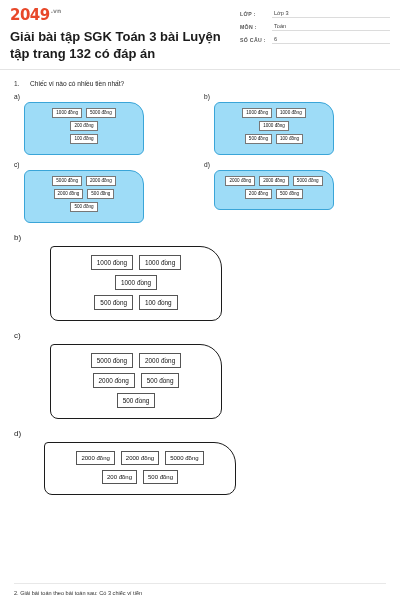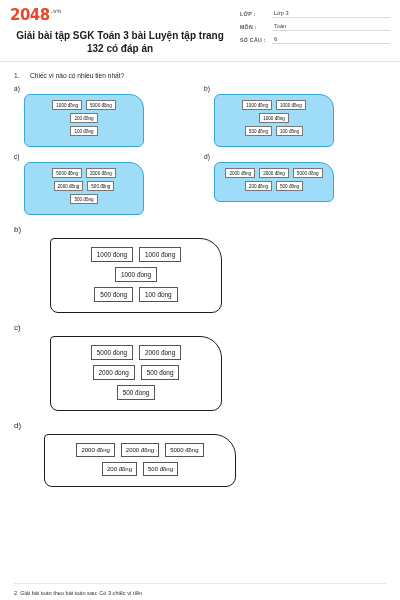--- a/index.html
+++ b/index.html
@@ -29,25 +29,24 @@
   .logo .suffix{
     font-size:6px;
     color:#888;
     font-weight:bold;
     vertical-align:top;
     margin-left:1px;
     letter-spacing:0;
   }
   .doc-title{
     margin-top:6px;
-    font-size:10px;
+    font-size:13px;
     font-weight:bold;
     color:#1b1b1b;
     line-height:1.3;
-    text-align:center;
   }
   .head-right{
     width:150px;
     flex:0 0 150px;
     padding-top:2px;
   }
   .meta-row{
     display:flex;
     align-items:flex-end;
     margin-bottom:5px;
@@ -164,21 +163,21 @@
     left:14px;right:14px;bottom:16px;
     height:1px;background:#e8e8e8;
   }
 </style>
 </head>
 <body>
 
 <div class="header">
   <div class="head-left">
     <div class="logo">
-      <span>2048</span><span class="suffix">.vn</span>
+      <span>2049</span><span class="suffix">.vn</span>
     </div>
     <div class="doc-title">Giải bài tập SGK Toán 3 bài Luyện tập trang 132 có đáp án</div>
   </div>
   <div class="head-right">
     <div class="meta-row">
       <span class="meta-label">LỚP :</span>
       <span class="meta-value">Lớp 3</span>
     </div>
     <div class="meta-row">
       <span class="meta-label">MÔN :</span>

